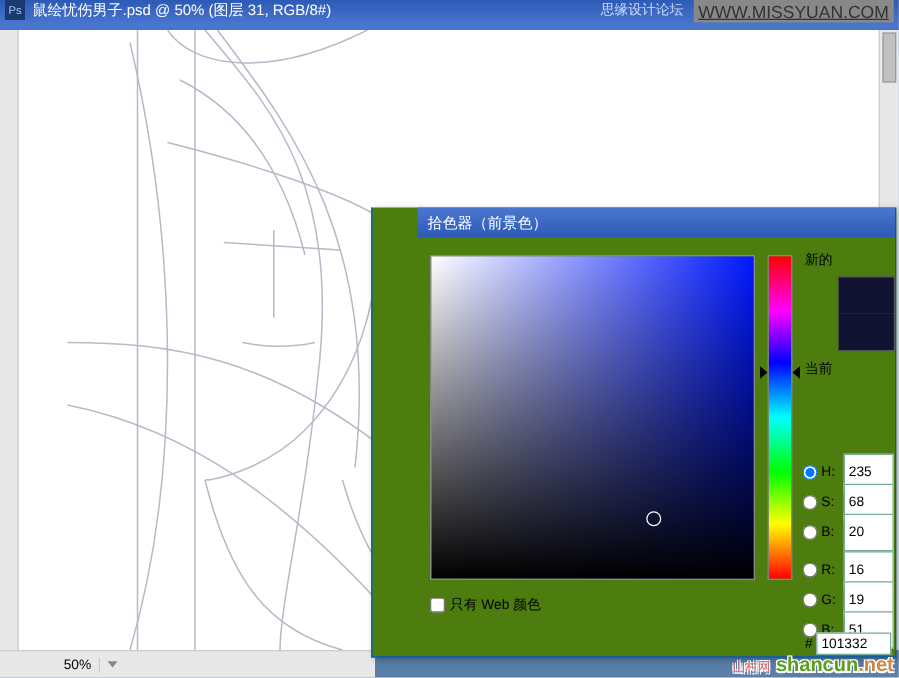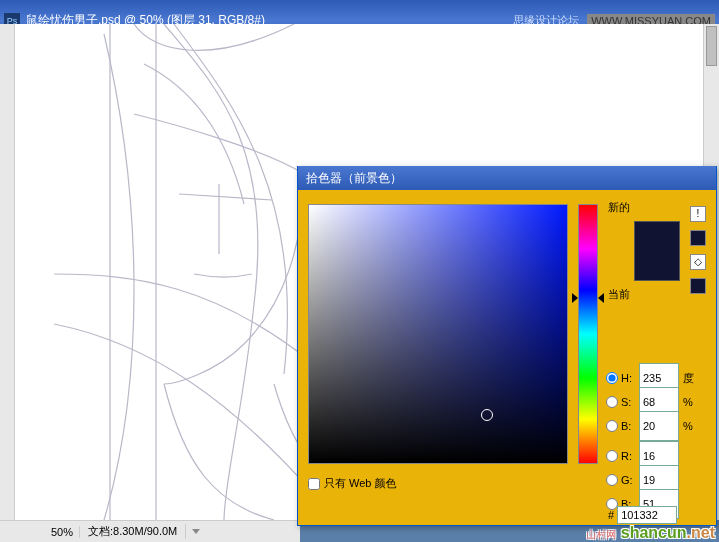--- a/index.html
+++ b/index.html
@@ -1,35 +1,35 @@
 <!DOCTYPE html>
 <html><head>
 <meta charset="utf-8">
 <style>
 * { margin: 0; padding: 0; box-sizing: border-box; font-family: "Microsoft YaHei", Arial, sans-serif; }
 body { width: 719px; height: 542px; background: #5a7fa8; overflow: hidden; position: relative; }
 
-.titlebar { height: 41px; background: linear-gradient(180deg, #2d5ab5 0%, #4a77d0 50%, #2d5ab5 100%); display: flex; align-items: center; padding: 0 4px; color: #fff; font-size: 12px; }
+.titlebar { height: 41px; background: linear-gradient(180deg, #2d5ab5 0%, #4a77d0 50%, #2d5ab5 100%); display: flex; align-items: flex-start; padding: 0 4px; color: #fff; font-size: 12px; }
 .titlebar .ps-icon { width: 16px; height: 16px; background: #1a3a6e; margin-right: 6px; display: flex; align-items: center; justify-content: center; font-size: 9px; color: #9cf; }
 .titlebar .title-text { flex: 1; }
 .titlebar .watermark1 { color: #cdf; font-size: 11px; margin-right: 8px; }
-.titlebar .watermark-box { background: #888; color: #333; font-size: 11px; padding: 1px 4px; }
+.titlebar .watermark-box { background: #888; color: #333; font-size: 14px; padding: 1px 4px; text-decoration: underline; }
 
 .canvas-area { position: absolute; top: 24px; left: 0; right: 0; bottom: 22px; background: #fff; }
 .canvas-area::before { content: ""; position: absolute; top: 0; left: 0; width: 14px; height: 100%; background: #e8e8e8; border-right: 1px solid #ccc; }
 .sketch { position: absolute; inset: 0; left: 14px; }
 .v-scroll { position: absolute; right: 0; top: 0; bottom: 0; width: 16px; background: #e8e8e8; border-left: 1px solid #ccc; }
 .v-scroll .thumb { position: absolute; top: 2px; left: 2px; right: 2px; height: 40px; background: #c0c0c0; border: 1px solid #999; }
 
 .statusbar { position: absolute; bottom: 0; left: 0; width: 300px; height: 22px; background: #e8e8e8; display: flex; align-items: center; font-size: 11px; border-top: 1px solid #ccc; text-align: right; }
 .statusbar .zoom { width: 80px; padding: 0 6px; border-right: 1px solid #ccc; }
 .statusbar .doc { padding: 0 8px; border-right: 1px solid #ccc; }
 .statusbar .arrow { width: 0; height: 0; border-left: 4px solid transparent; border-right: 4px solid transparent; border-top: 5px solid #888; margin: 0 6px; }
 
-.colorpicker { position: absolute; left: 297px; top: 166px; width: 420px; height: 360px; background: #eab308; border: 1px solid #0055c8; border-top: none; box-shadow: 2px 2px 6px rgba(0,0,0,.3); }
+.colorpicker { position: absolute; left: 297px; top: 166px; width: 420px; height: 360px; background: #4d7c0f; border: 1px solid #0055c8; border-top: none; box-shadow: 2px 2px 6px rgba(0,0,0,.3); padding-left: 36px; }
 .cp-title { height: 24px; background: linear-gradient(180deg, #4a77d0 0%, #2d5ab5 100%); color: #fff; font-size: 12px; display: flex; align-items: center; padding: 0 8px; }
 
 .cp-body { position: relative; padding: 10px; height: calc(100% - 24px); }
 
 .color-field { position: absolute; left: 10px; top: 14px; width: 260px; height: 260px; border: 1px solid #888; background: linear-gradient(to top, #000, rgba(0,0,0,0)), linear-gradient(to right, #fff, #0018ff); }
 .color-field .marker { position: absolute; width: 12px; height: 12px; border: 1.5px solid #fff; border-radius: 50%; left: 172px; top: 204px; }
 
 .hue-strip { position: absolute; left: 280px; top: 14px; width: 20px; height: 260px; background: linear-gradient(to bottom, #ff0000 0%, #ff00ff 17%, #0000ff 33%, #00ffff 50%, #00ff00 67%, #ffff00 83%, #ff0000 100%); border: 1px solid #888; }
 .hue-strip .hue-arrows::before, .hue-strip .hue-arrows::after { content:""; position:absolute; width:0; height:0; border-top:5px solid transparent; border-bottom:5px solid transparent; top:88px; }
 .hue-strip .hue-arrows::before { border-left:6px solid #000; left:-7px; }
@@ -97,21 +97,20 @@
       <path d="M260,360 C280,430 310,470 380,496"></path>
     </g>
   </svg>
   <div class="v-scroll">
     <div class="thumb"></div>
   </div>
 </div>
 
 <div class="statusbar">
   <div class="zoom">50%</div>
-  <div class="doc">文档:8.30M/90.0M</div>
   <div class="arrow"></div>
 </div>
 
 <div class="colorpicker">
   <div class="cp-title">拾色器（前景色）</div>
   <div class="cp-body">
     <div class="color-field">
       <div class="marker"></div>
     </div>
 

